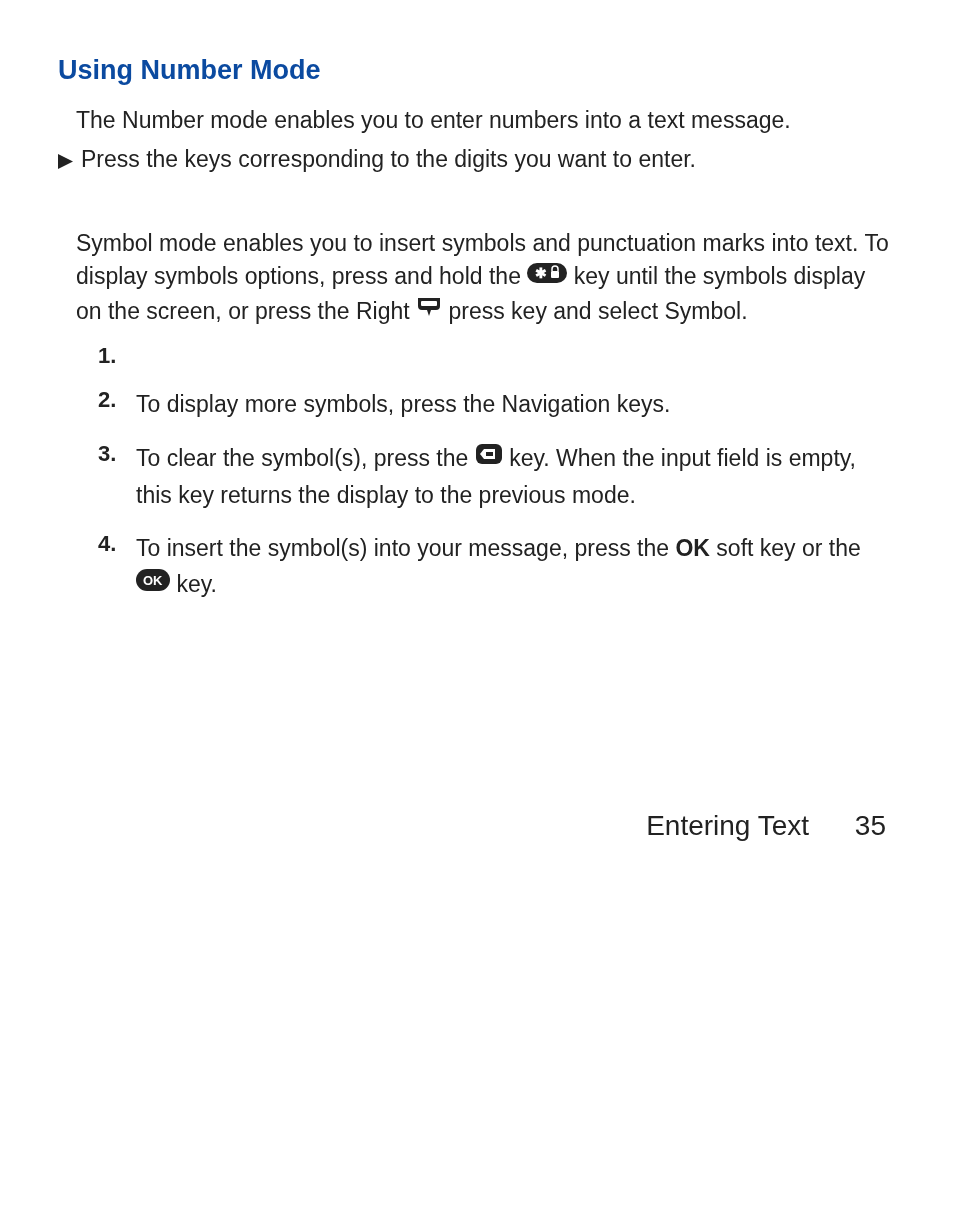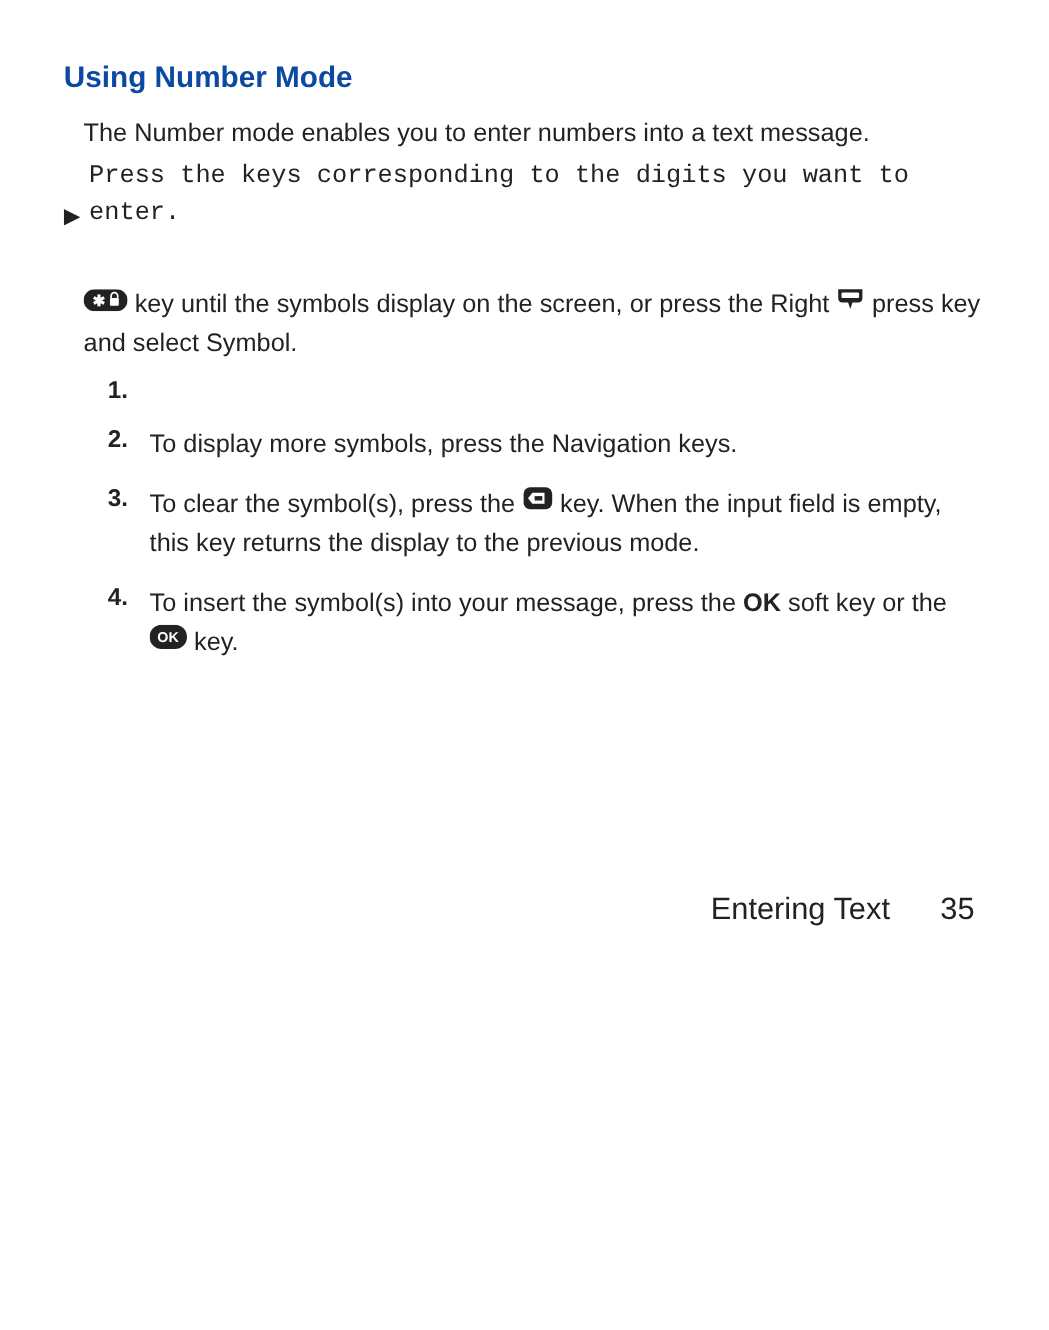--- a/index.html
+++ b/index.html
@@ -25,23 +25,22 @@
     font-stretch: condensed;
   }
   .body-text {
     font-size: 23px;
     line-height: 1.45;
     margin: 16px 0 6px 18px;
     color: #222;
   }
   .bullet-row {
     display: flex;
-    align-items: flex-end;
+    align-items: center;
     margin: 0 0 22px 0;
-    font-family: Liberation Mono, monospace;
   }
   .bullet-icon {
     flex: 0 0 auto;
     margin-top: 7px;
     margin-right: 8px;
   }
   .bullet-text {
     font-size: 23px;
     line-height: 1.45;
   }
@@ -96,20 +95,21 @@
           <polygon points="0,0 10,5 0,10" fill="#222"></polygon>
         </svg>
     </span>
     <span class="bullet-text">Press the keys corresponding to the digits you want to enter.</span>
   </div>
 
   <div class="section-gap"></div>
 
 
   <p class="body-text">
+    <span>Symbol mode enables you to insert symbols and punctuation marks into text. To display symbols options, press and hold the </span>
     <span class="inline-icon">
       <svg width="40" height="20" viewBox="0 0 40 20">
         <rect x="0" y="0" width="40" height="20" rx="10" fill="#222"></rect>
         <text x="8" y="15" font-size="14" fill="#fff" font-family="Arial" font-weight="bold">✱</text>
         <rect x="24" y="8" width="8" height="7" rx="1" fill="#fff"></rect>
         <path d="M25 8 v-2 a3 3 0 0 1 6 0 v2" stroke="#fff" stroke-width="1.5" fill="none"></path>
       </svg>
     </span>
     <span> key until the symbols display on the screen, or press the Right </span>
     <span class="inline-icon">

